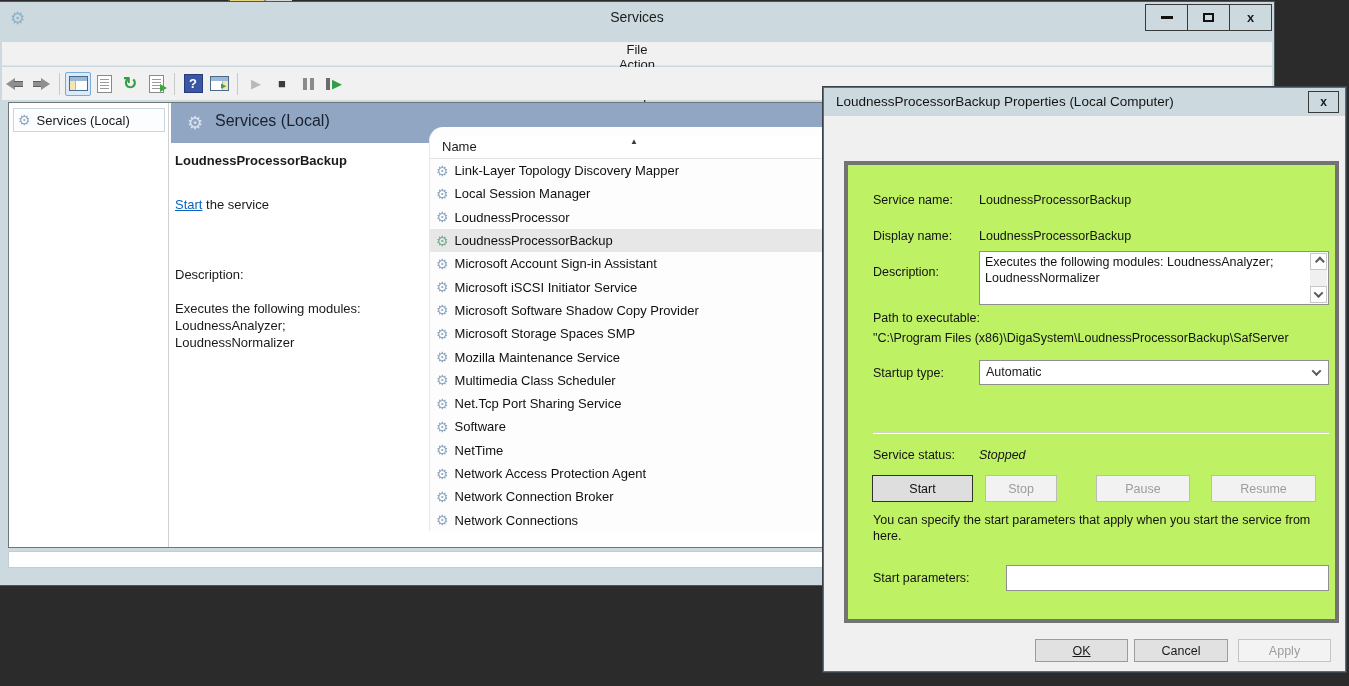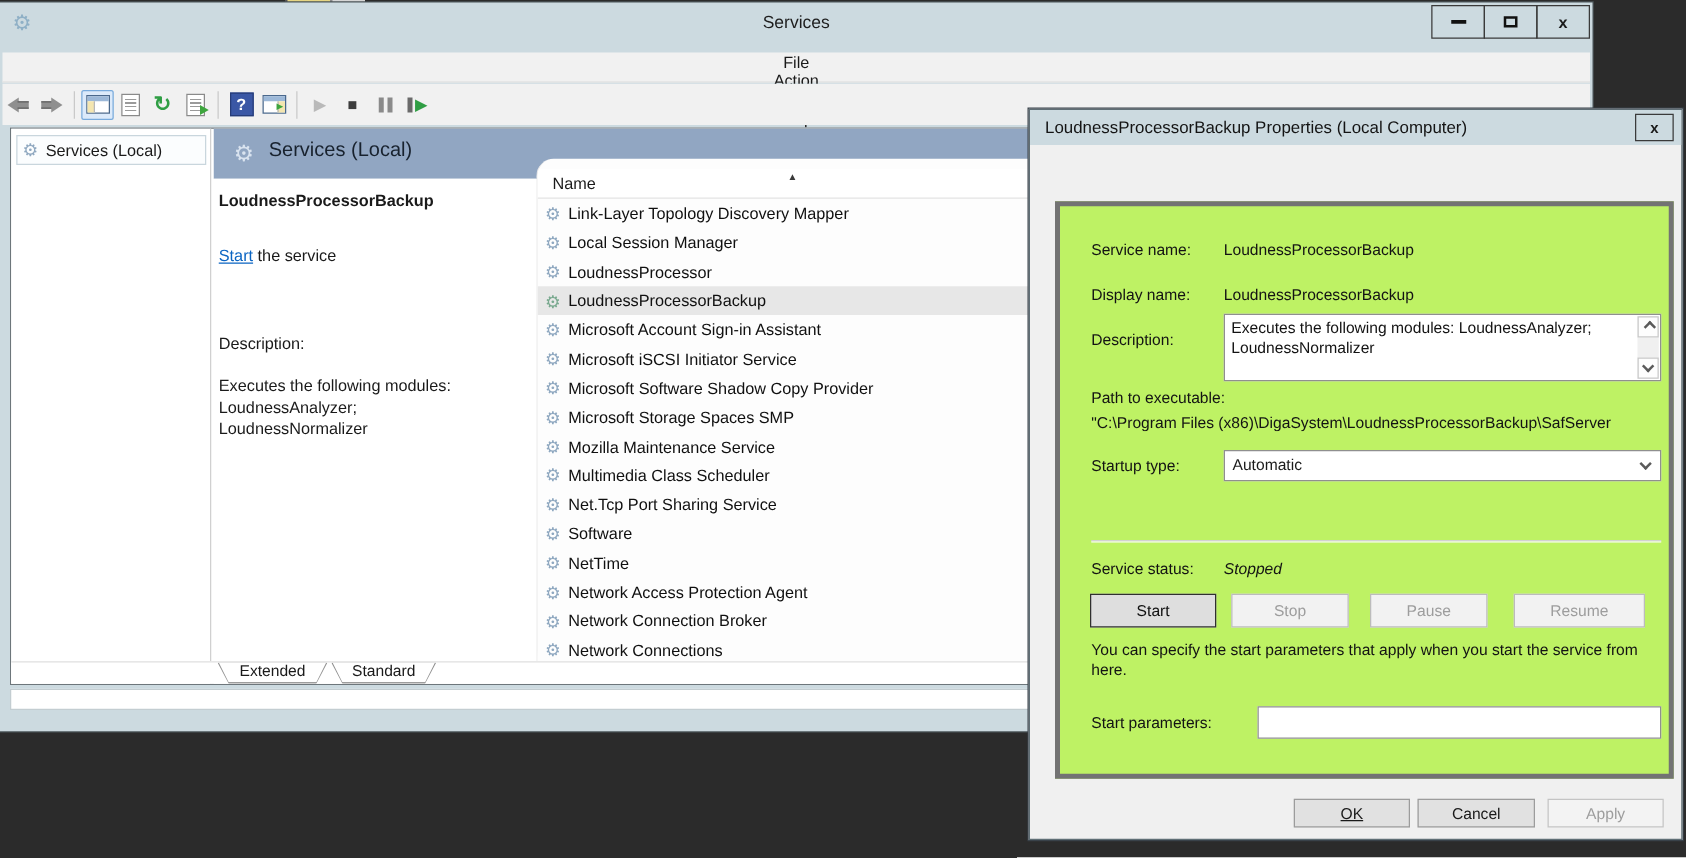--- a/index.html
+++ b/index.html
@@ -333,30 +333,20 @@
                 <span class="rname">Network Connection Broker</span>
               </div>
             <div class="row">
                 <span class="gear">⚙</span>
                 <span class="rname">Network Connections</span>
               </div>
           </div>
         </div>
       </div>
 
-      <div class="bottom-tabbar">
-        <div class="btab" style="left:165px; width:88px;">
-          <span class="outer"></span>
-            <span class="inner">Extended</span>
-        </div>
-        <div class="btab" style="left:256px; width:84px;">
-          <span class="outer"></span>
-            <span class="inner">Standard</span>
-        </div>
-      </div>
     </div>
 
     <div class="statusbar"></div>
   </div>
 
   <div class="dialog">
     <div class="dlg-titlebar">
       <span class="dlg-title">LoudnessProcessorBackup Properties (Local Computer)</span>
       <div class="dlg-close">
           <span>x</span>
@@ -392,21 +382,21 @@
         <span>Automatic</span>
         <span class="chev down"></span>
       </div>
 
       <div class="hline"></div>
 
       <span class="fld-label" style="top:283px;">Service status:</span>
       <span class="fld-value" style="top:283px;font-style:italic;">Stopped</span>
 
       <div class="ctl-btn primary" style="left:24px; width:101px;">Start</div>
-      <div class="ctl-btn" style="left:137px; width:94px;">Stop</div>
+      <div class="ctl-btn" style="left:137px; width:72px;">Stop</div>
       <div class="ctl-btn" style="left:248px; width:94px;">Pause</div>
       <div class="ctl-btn" style="left:363px; width:105px;">Resume</div>
 
       <div class="hint">You can specify the start parameters that apply when you start the service from here.</div>
 
       <span class="fld-label" style="top:406px;">Start parameters:</span>
       <input class="start-input" value="" style="">
     </div>
 
     <div class="foot-btn" style="left:211px; width:93px;text-decoration:underline;">OK</div>

